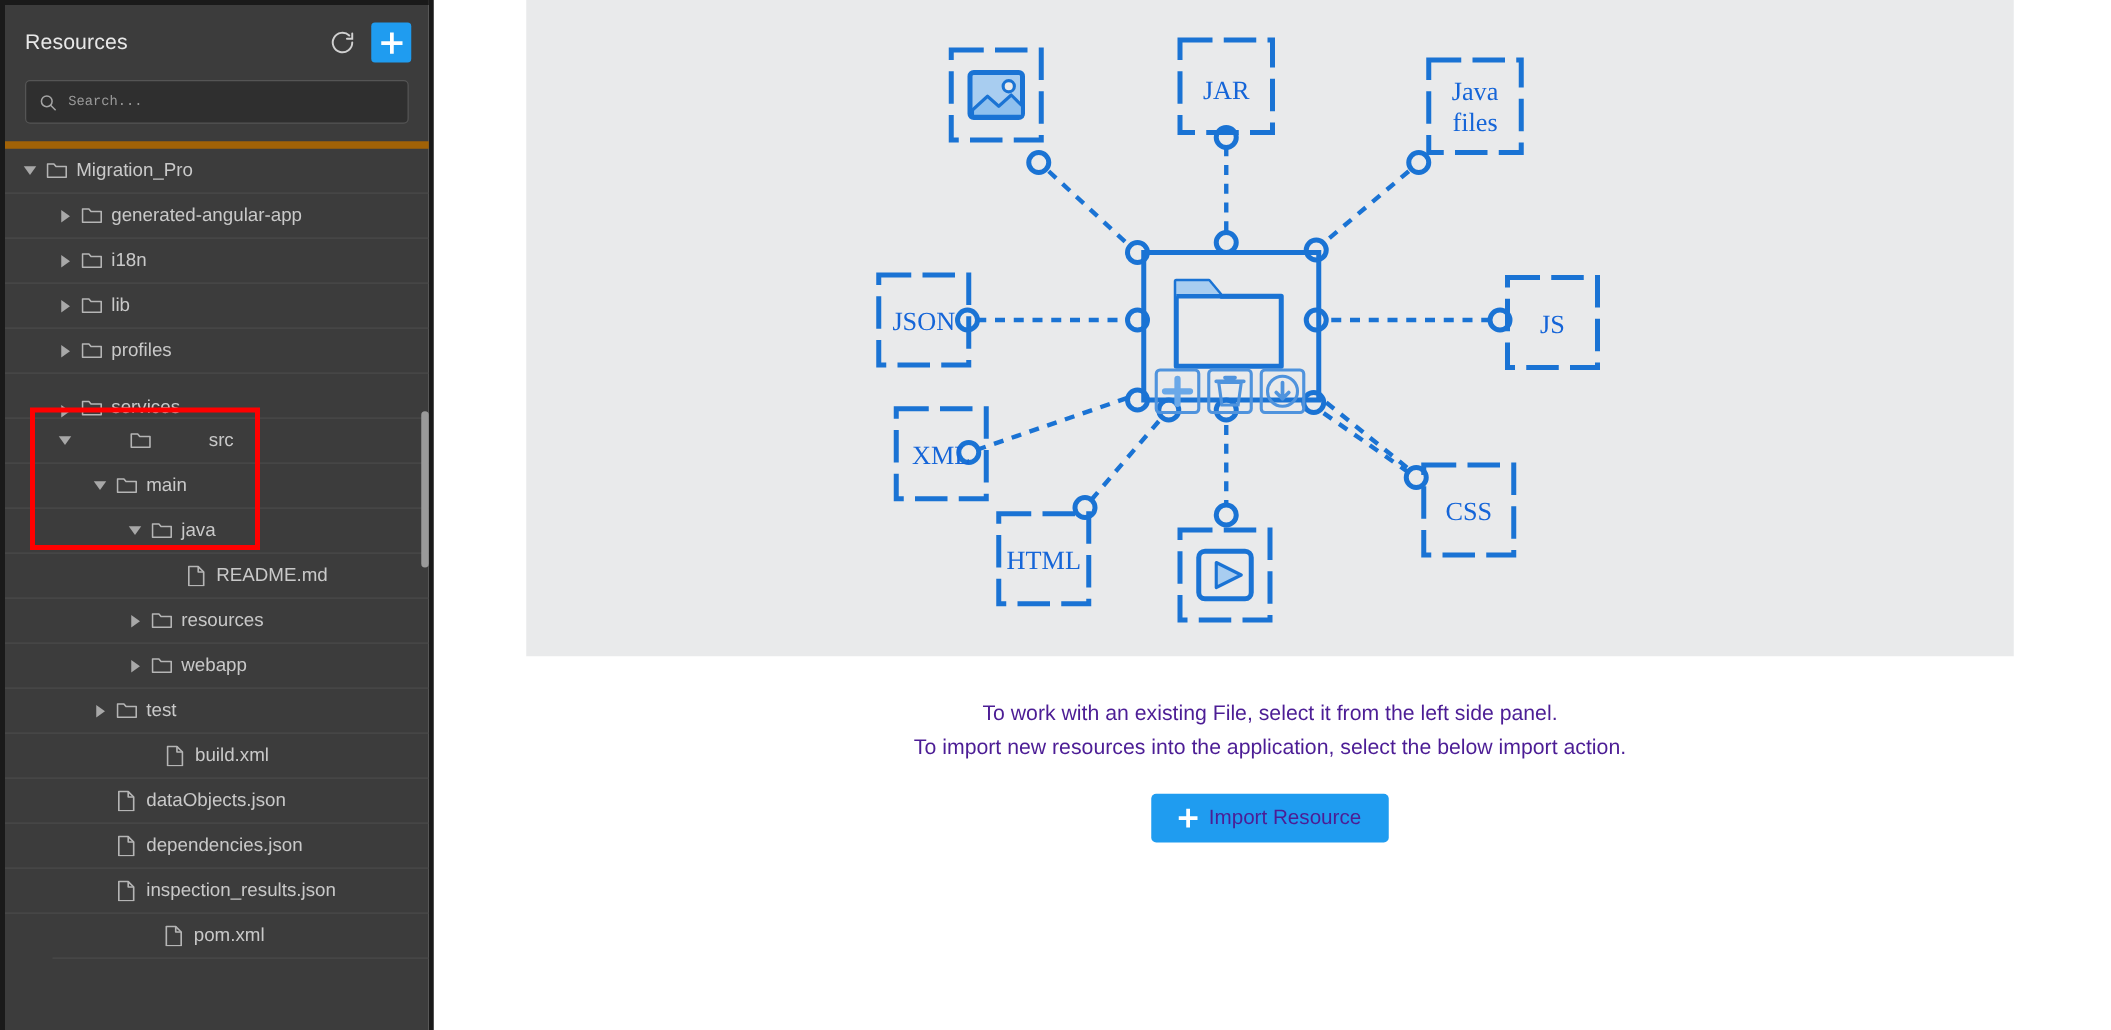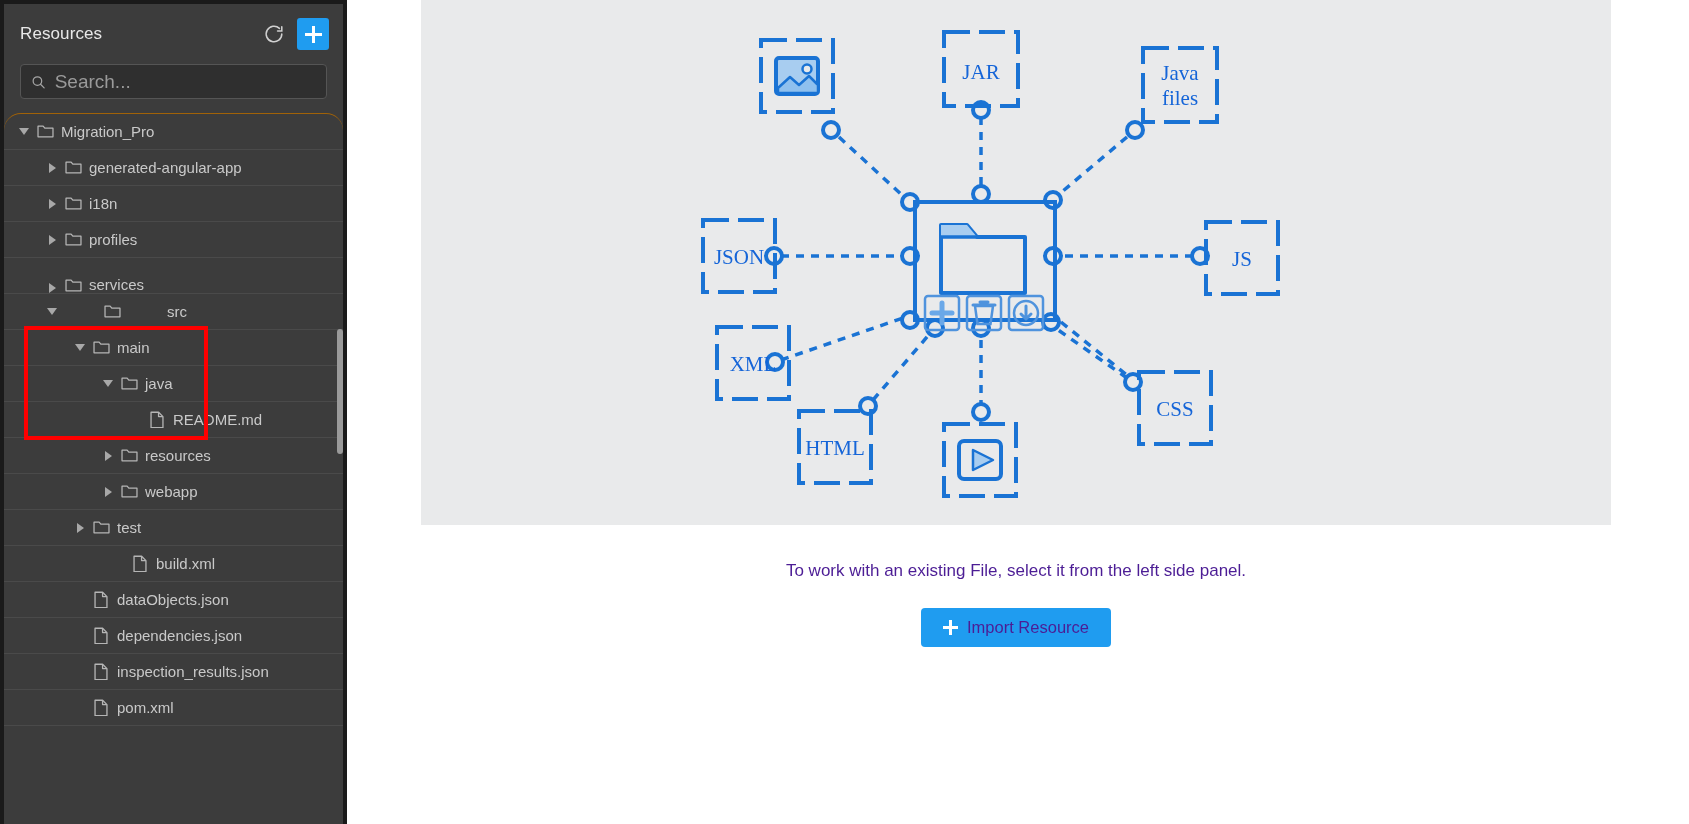--- a/index.html
+++ b/index.html
@@ -56,31 +56,30 @@
   .sb-search {
     height: 35px;
     background: #2f2f2f;
     border: 1px solid #555;
     border-radius: 4px;
     display: flex; align-items: center;
     padding: 0 10px; gap: 9px;
   }
   .sb-search input {
     background: transparent; border: none; outline: none;
-    color: #ec4899; font-size: 19px;
-    font-family: Liberation Sans, sans-serif;
+    color: #ec4899; font-size: 11px;
+    font-family: Liberation Mono, monospace;
     width: 100%;
   }
   .sb-search input::placeholder { color: #9a9a9a; }
 
   .tree {
     flex: 1; overflow: hidden;
-    border-top: 1px solid #a16207;
+    border-top: 6px solid #a16207;
     position: relative;
-    border-radius: 17px;
   }
   .tree-row {
     height: 36px;
     display: flex; align-items: center;
     border-bottom: 1px solid #4a4a4a;
     color: #c9c9c9;
     font-size: 15px;
     cursor: pointer;
     position: relative;
     padding-right: 8px;
@@ -244,20 +243,31 @@
         </div>
         <div class="tree-row" style="padding-left: 38px;">
           <span class="caret">
             <span class="tri-r"></span>
           </span>
           <span class="node-icon">
             <svg width="17" height="15" viewBox="0 0 20 17" fill="none" stroke="#b5b5b5" stroke-width="1.5" stroke-linejoin="round">
               <path d="M1.2 14.8V2.2h6l2 2.4h9.6v10.2z"></path>
             </svg>
           </span>
+          <span class="node-label">lib</span>
+        </div>
+        <div class="tree-row" style="padding-left: 38px;">
+          <span class="caret">
+            <span class="tri-r"></span>
+          </span>
+          <span class="node-icon">
+            <svg width="17" height="15" viewBox="0 0 20 17" fill="none" stroke="#b5b5b5" stroke-width="1.5" stroke-linejoin="round">
+              <path d="M1.2 14.8V2.2h6l2 2.4h9.6v10.2z"></path>
+            </svg>
+          </span>
           <span class="node-label">profiles</span>
         </div>
         <div class="tree-row" style="padding-left: 38px; align-items: flex-end;">
           <span class="caret">
             <span class="tri-r"></span>
           </span>
           <span class="node-icon">
             <svg width="17" height="15" viewBox="0 0 20 17" fill="none" stroke="#b5b5b5" stroke-width="1.5" stroke-linejoin="round">
               <path d="M1.2 14.8V2.2h6l2 2.4h9.6v10.2z"></path>
             </svg>
@@ -373,21 +383,21 @@
         <div class="tree-row" style="padding-left: 66px;">
           <span class="caret"></span>
           <span class="node-icon">
             <svg width="14" height="17" viewBox="0 0 16 19" fill="none" stroke="#b5b5b5" stroke-width="1.5" stroke-linejoin="round">
               <path d="M1.2 1.2h8.6l5 5v12.6H1.2z"></path>
               <path d="M9.8 1.2v5h5"></path>
             </svg>
           </span>
           <span class="node-label">inspection_results.json</span>
         </div>
-        <div class="tree-row" style="padding-left: 66px;">
+        <div class="tree-row" style="padding-left: 66px; margin-left: 38px;">
           <span class="caret"></span>
           <span class="node-icon">
             <svg width="14" height="17" viewBox="0 0 16 19" fill="none" stroke="#b5b5b5" stroke-width="1.5" stroke-linejoin="round">
               <path d="M1.2 1.2h8.6l5 5v12.6H1.2z"></path>
               <path d="M9.8 1.2v5h5"></path>
             </svg>
           </span>
           <span class="node-label">pom.xml</span>
         </div>
       </div>
@@ -521,20 +531,21 @@
           <g>
             <rect x="538" y="441" width="42" height="38" rx="5" fill="none" stroke="#1a73d4" stroke-width="4"></rect>
             <path d="M552 450 l20 10 l-20 10 z" fill="#a8cdf0" stroke="#1a73d4" stroke-width="2.5" stroke-linejoin="round"></path>
           </g>
         </g>
       </svg>
     </div>
 
     <div class="hint">
       <div>To work with an existing File, select it from the left side panel.</div>
+      <div>To import new resources into the application, select the below import action.</div>
     </div>
 
     <button class="import-btn">
       <span class="btn-plus"></span>
       <span>Import Resource</span>
     </button>
   </main>
 </div>
 
 </body></html>

